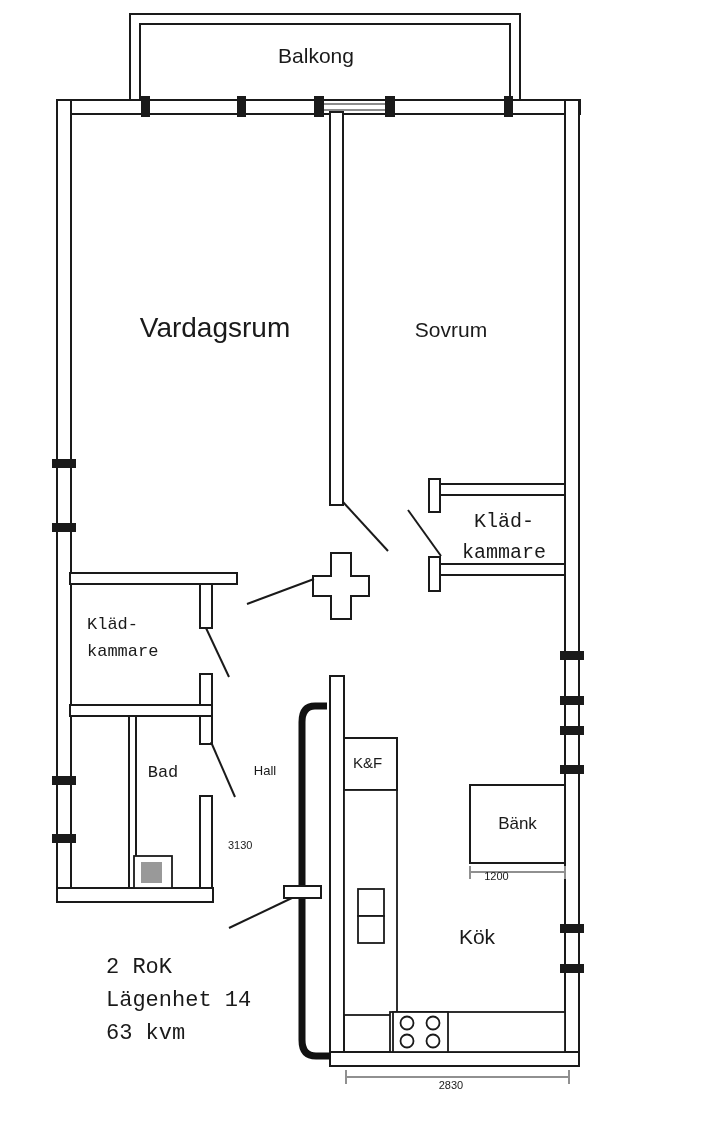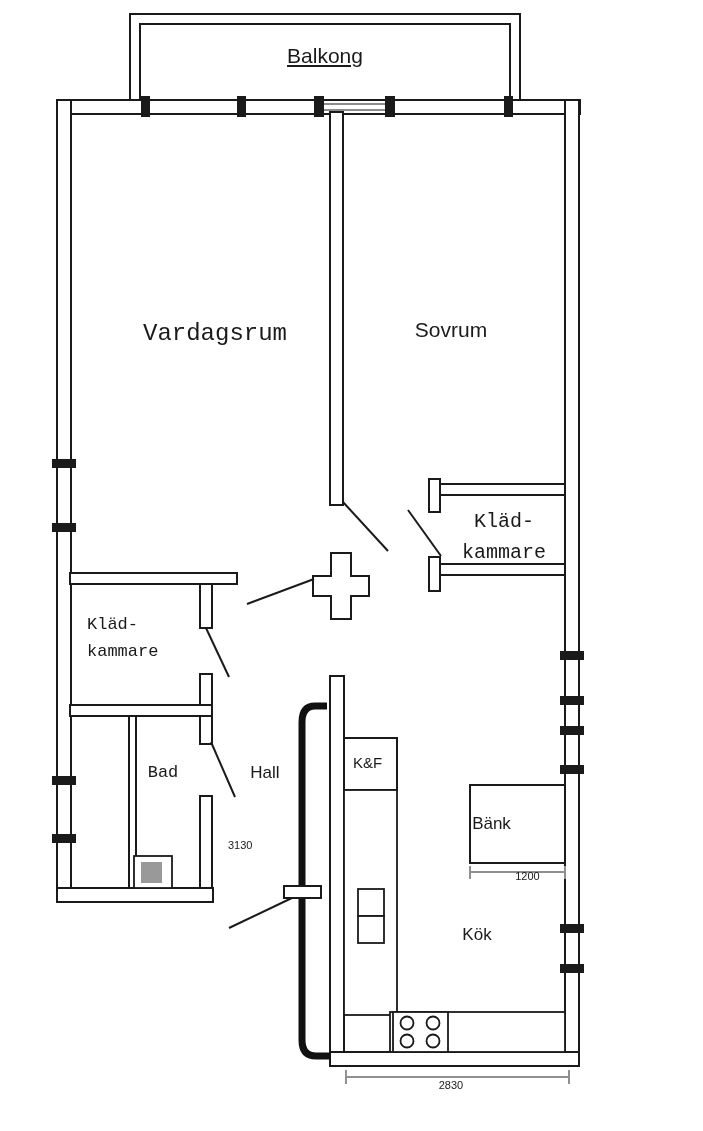--- a/index.html
+++ b/index.html
@@ -119,46 +119,51 @@
       <rect x="141" y="862" width="21" height="21" fill="#999999" stroke="none"></rect>
     </g>
 
     <g>
       <path class="dim" d="M470,866 V879 M470,872 H565 M565,866 V879"></path>
       <path class="dim" d="M346,1070 V1084 M346,1077 H569 M569,1070 V1084"></path>
     </g>
 
   </svg>
 
-  <div class="lbl center" style="left:131px;top:44px;width:388px;font-size:21px;text-decoration:underline;">Balkong</div>
+  <div class="lbl center" style="left:122px;top:44px;width:388px;font-size:21px;">Balkong</div>
 
-  <div class="lbl center" style="left:130px;top:320px;width:170px;font-size:24px;font-family:Liberation Mono, monospace;">Vardagsrum</div>
+  <div class="lbl center" style="left:130px;top:312px;width:170px;font-size:28px;">Vardagsrum</div>
 
   <div class="lbl center" style="left:371px;top:318px;width:160px;font-size:21px;text-align:center;">Sovrum</div>
 
   <div class="lbl center" style="left:440px;top:506px;width:128px;font-size:20px;line-height:31px;">
     <span>Kläd-</span>
     <span>kammare</span>
   </div>
 
   <div class="lbl" style="left:87px;top:611px;font-size:17px;line-height:27px;">
     <span>Kläd-</span>
     <span>kammare</span>
   </div>
 
   <div class="lbl center" style="left:137px;top:763px;width:52px;font-size:17px;font-family:Liberation Mono, monospace;">Bad</div>
 
-  <div class="lbl center" style="left:238px;top:763px;width:54px;font-size:17px;">Hall</div>
+  <div class="lbl center" style="left:238px;top:763px;width:54px;font-size:13px;">Hall</div>
 
   <div class="lbl center" style="left:344px;top:754px;width:47px;font-size:15px;">K&amp;F</div>
 
-  <div class="lbl center" style="left:444px;top:814px;width:95px;font-size:17px;">Bänk</div>
+  <div class="lbl center" style="left:470px;top:814px;width:95px;font-size:17px;">Bänk</div>
 
-  <div class="lbl center" style="left:449px;top:925px;width:56px;font-size:17px;">Kök</div>
+  <div class="lbl center" style="left:449px;top:925px;width:56px;font-size:21px;">Kök</div>
 
   <div class="lbl" style="left:228px;top:839px;font-size:11px;">3130</div>
 
-  <div class="lbl center" style="left:480px;top:870px;width:95px;font-size:11px;">1200</div>
+  <div class="lbl center" style="left:449px;top:870px;width:95px;font-size:11px;">1200</div>
 
   <div class="lbl center" style="left:336px;top:1079px;width:230px;font-size:11px;">2830</div>
 
+  <div class="lbl" style="left:106px;top:951px;font-size:22px;line-height:33px;">
+    <span>2 RoK</span>
+    <span>Lägenhet 14</span>
+    <span>63 kvm</span>
+  </div>
 
 </div>
 
 </body></html>

